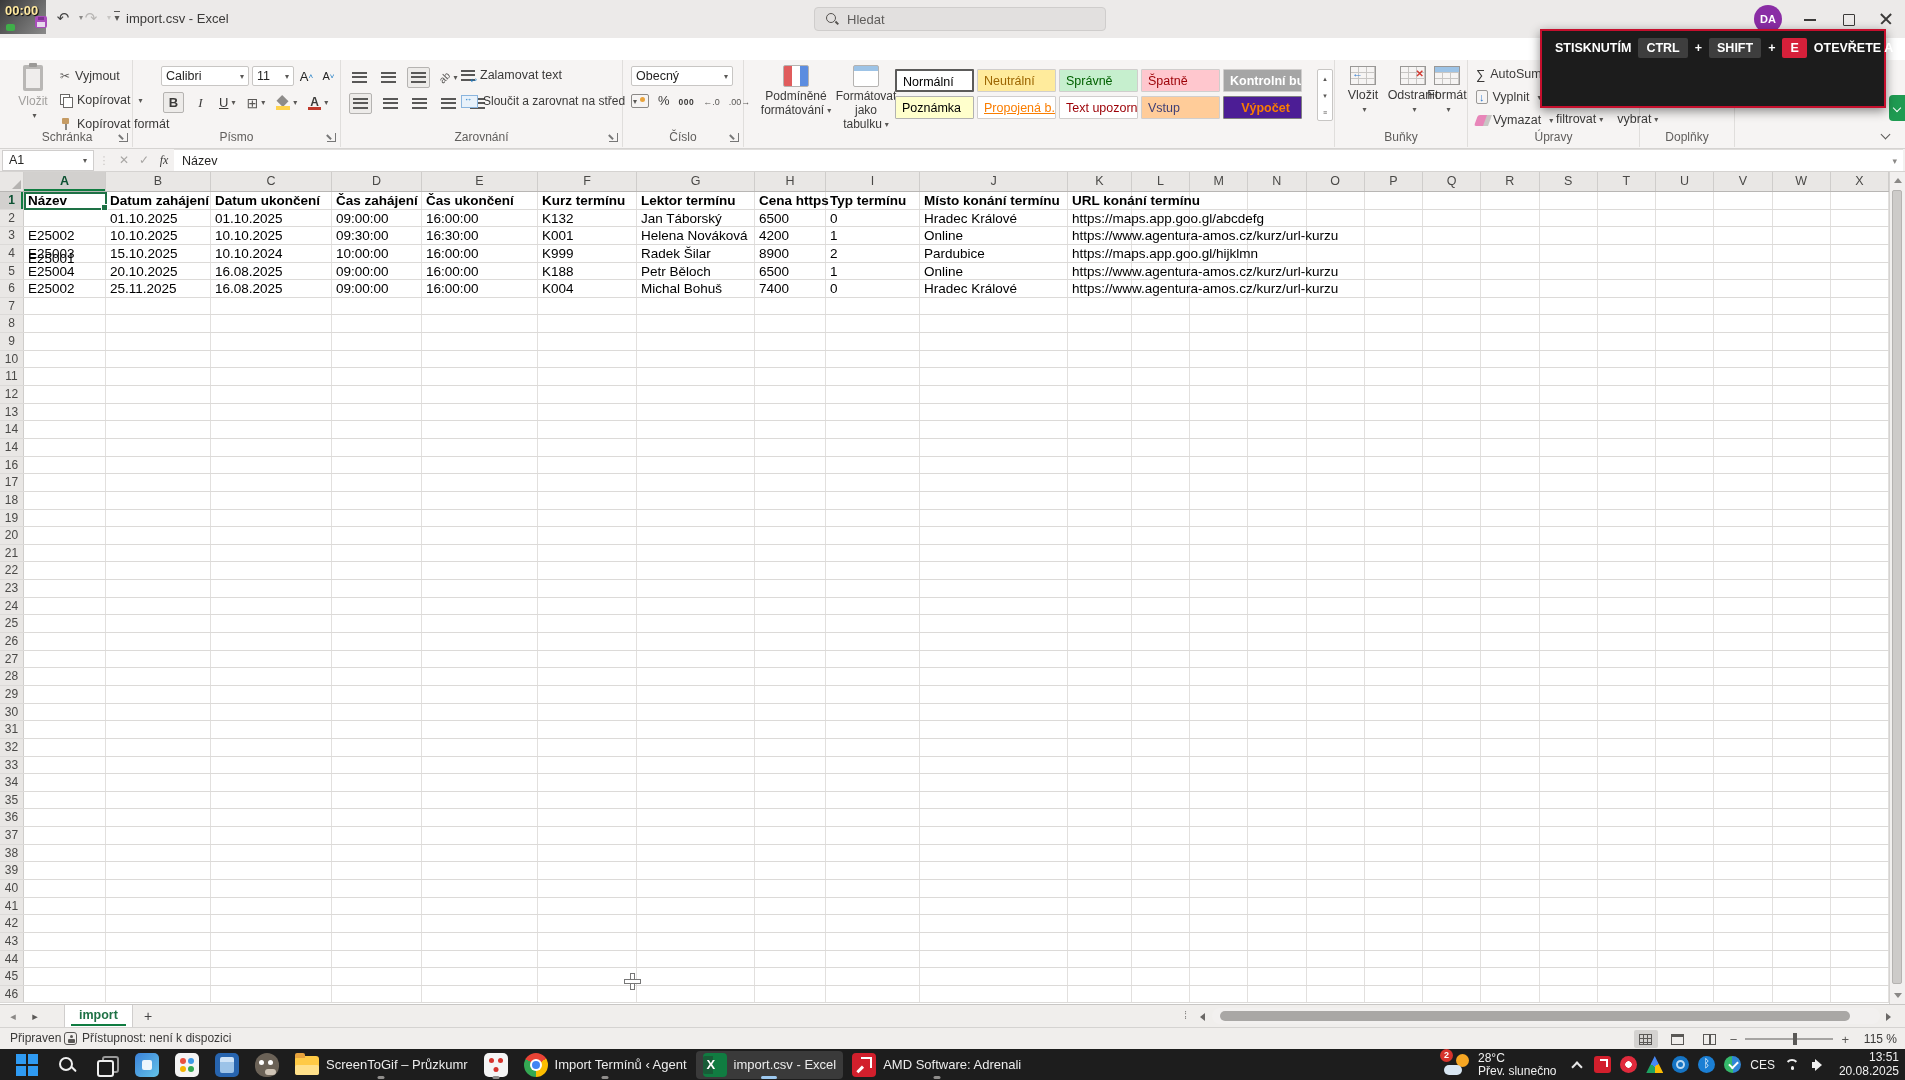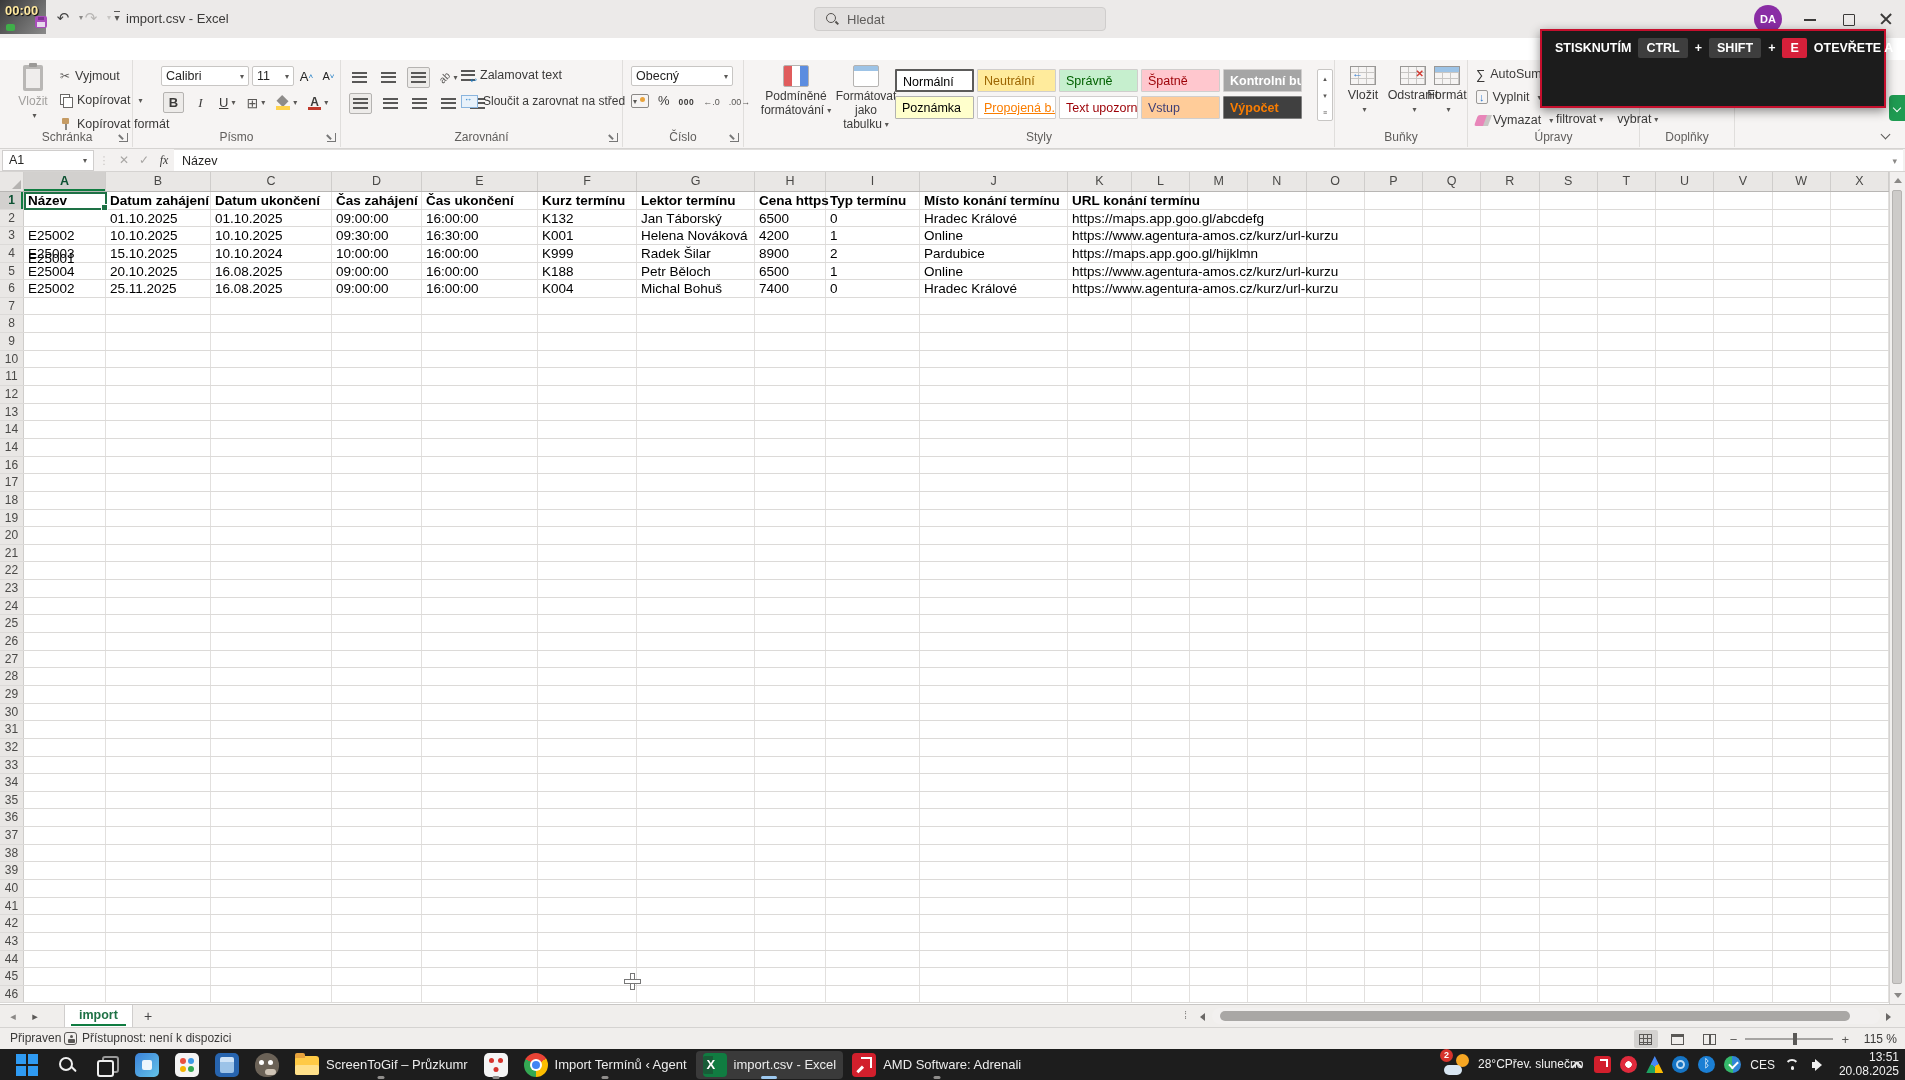--- a/index.html
+++ b/index.html
@@ -250,21 +250,21 @@
   .excel-icon::after{content:"X";position:absolute;left:4px;top:4px;color:#fff;font-weight:bold;font-size:13px}
   .amd-icon{background:#d21f2c;border-radius:4px}
   .amd-icon::before{content:"";position:absolute;right:4px;top:4px;width:9px;height:9px;border-top:2.5px solid #fff;border-right:2.5px solid #fff}
   .amd-icon::after{content:"";position:absolute;left:4px;bottom:6px;width:8px;height:2.5px;background:#fff;transform:rotate(-45deg)}
   .weather{position:absolute;left:1444px;top:2px;height:27px;display:flex;align-items:center;gap:7px}
   .weather-icon{width:27px;height:25px;position:relative}
   .weather-icon::before{content:"";position:absolute;right:2px;top:2px;width:13px;height:13px;border-radius:50%;background:#f6a623}
   .weather-icon::after{content:"";position:absolute;left:0;bottom:2px;width:18px;height:10px;border-radius:6px;background:#d8e6f2}
   .wbadge{position:absolute;left:-4px;top:-3px;width:13px;height:13px;border-radius:50%;background:#d6332c;color:#fff;
     font-size:9px;text-align:center;line-height:13px;font-weight:bold}
-  .wtext{display:flex;flex-direction:row;color:#f0f0f0;font-size:12px;line-height:13px}
+  .wtext{display:flex;flex-direction:column;color:#f0f0f0;font-size:12px;line-height:13px}
   .tb-right{position:absolute;right:6px;top:0;height:31px;display:flex;align-items:center;gap:9px}
   .tray-i{width:17px;height:17px;position:relative;flex:none}
   .chevron-up-icon::after{content:"";position:absolute;left:5px;top:7px;width:6px;height:6px;border-left:2px solid #e8e8e8;border-top:2px solid #e8e8e8;transform:rotate(45deg)}
   .amd-tray-icon{background:#d21f2c;border-radius:3px}
   .amd-tray-icon::after{content:"";position:absolute;right:3px;top:3px;width:6px;height:6px;border-top:2px solid #fff;border-right:2px solid #fff}
   .app-red-icon{background:radial-gradient(circle at 50% 50%,#fff 0 3px,#e02a3c 3.5px);border-radius:50%}
   .gdrive-icon{clip-path:polygon(50% 0,100% 100%,0 100%);background:conic-gradient(from 180deg at 50% 62%,#1ea362 0 33%,#4688f4 33% 66%,#fbbc04 66%)}
   .app-blue-icon{background:#1574c4;border-radius:50%}
   .app-blue-icon::after{content:"";position:absolute;inset:4px;border:2px solid #bcdaf2;border-radius:50%}
   .bluetooth-icon{background:#1b7fd4;border-radius:50%;color:#fff;font-family:"DejaVu Sans",sans-serif;font-size:11px;text-align:center;line-height:16px}
@@ -454,29 +454,28 @@
             <div class="gal-item" style="background: rgb(255, 235, 156); color: rgb(156, 101, 0);">Neutrální</div>
             <div class="gal-item" style="background: rgb(198, 239, 206); color: rgb(0, 97, 0);">Správně</div>
             <div class="gal-item" style="background: rgb(255, 199, 206); color: rgb(156, 0, 6);">Špatně</div>
             <div class="gal-item" style="background: rgb(165, 165, 165); color: rgb(255, 255, 255); font-weight: bold;">Kontrolní bu...</div>
           </div>
           <div class="gal-row">
             <div class="gal-item" style="background: rgb(255, 255, 204); color: rgb(0, 0, 0); border: 1px solid rgb(178, 178, 178);">Poznámka</div>
             <div class="gal-item" style="background: rgb(255, 255, 255); color: rgb(250, 125, 0); text-decoration: underline;">Propojená b...</div>
             <div class="gal-item" style="background: rgb(255, 255, 255); color: rgb(156, 0, 6);">Text upozorn...</div>
             <div class="gal-item" style="background: rgb(255, 204, 153); color: rgb(63, 63, 118);">Vstup</div>
-            <div class="gal-item" style="background: #404040; color: rgb(250, 125, 0); font-weight: bold; border: 1px solid rgb(127, 127, 127);">Výpočet</div>
+            <div class="gal-item" style="background: #4c1d95; color: rgb(250, 125, 0); font-weight: bold; border: 1px solid rgb(127, 127, 127); text-align: center;">Výpočet</div>
           </div>
         </div>
       <div class="gal-scroll">
         <span>▴</span>
         <span>▾</span>
         <span>≡</span>
       </div>
-      <div class="glabel">Styly</div>
     </div>
 
     <div class="grp" style="left:1335px;width:133px">
       <div class="cellbtn" style="left:0">
         <span class="cells-grid ins-grid"></span>
         <span>Vložit</span>
         <span class="dd"></span>
       </div>
       <div class="cellbtn" style="left:50px">
         <span class="cells-grid del-grid"></span>

